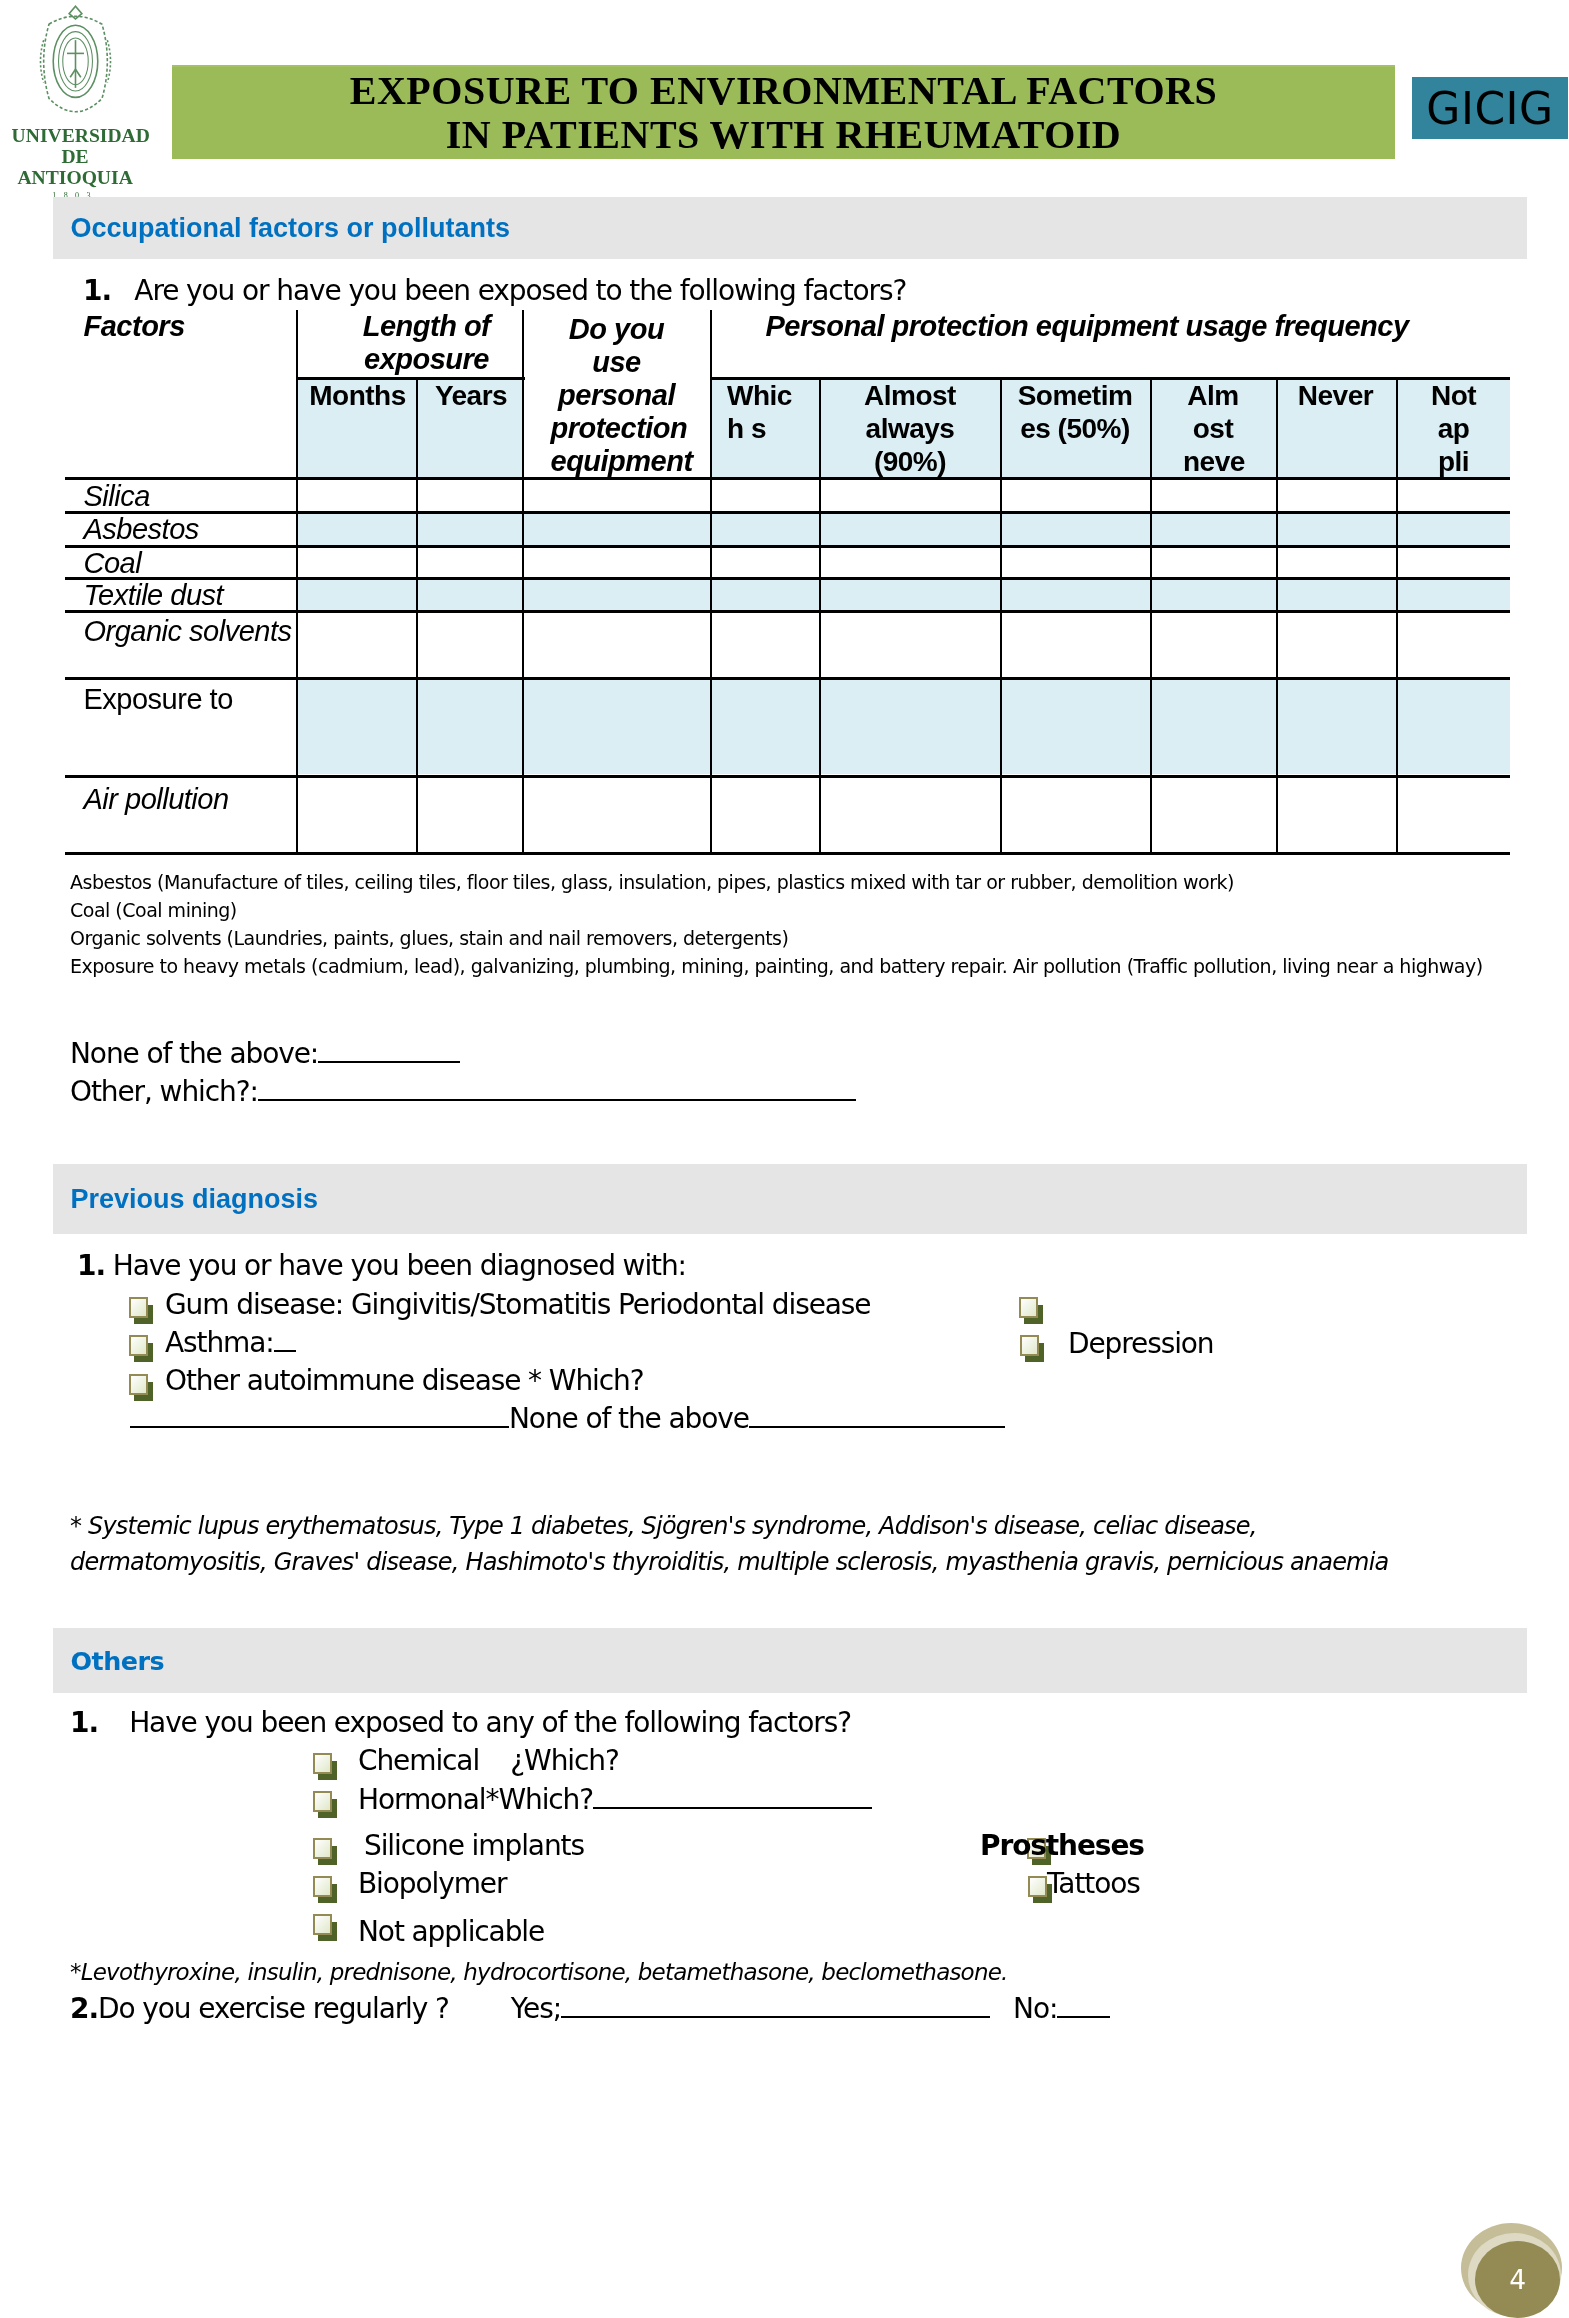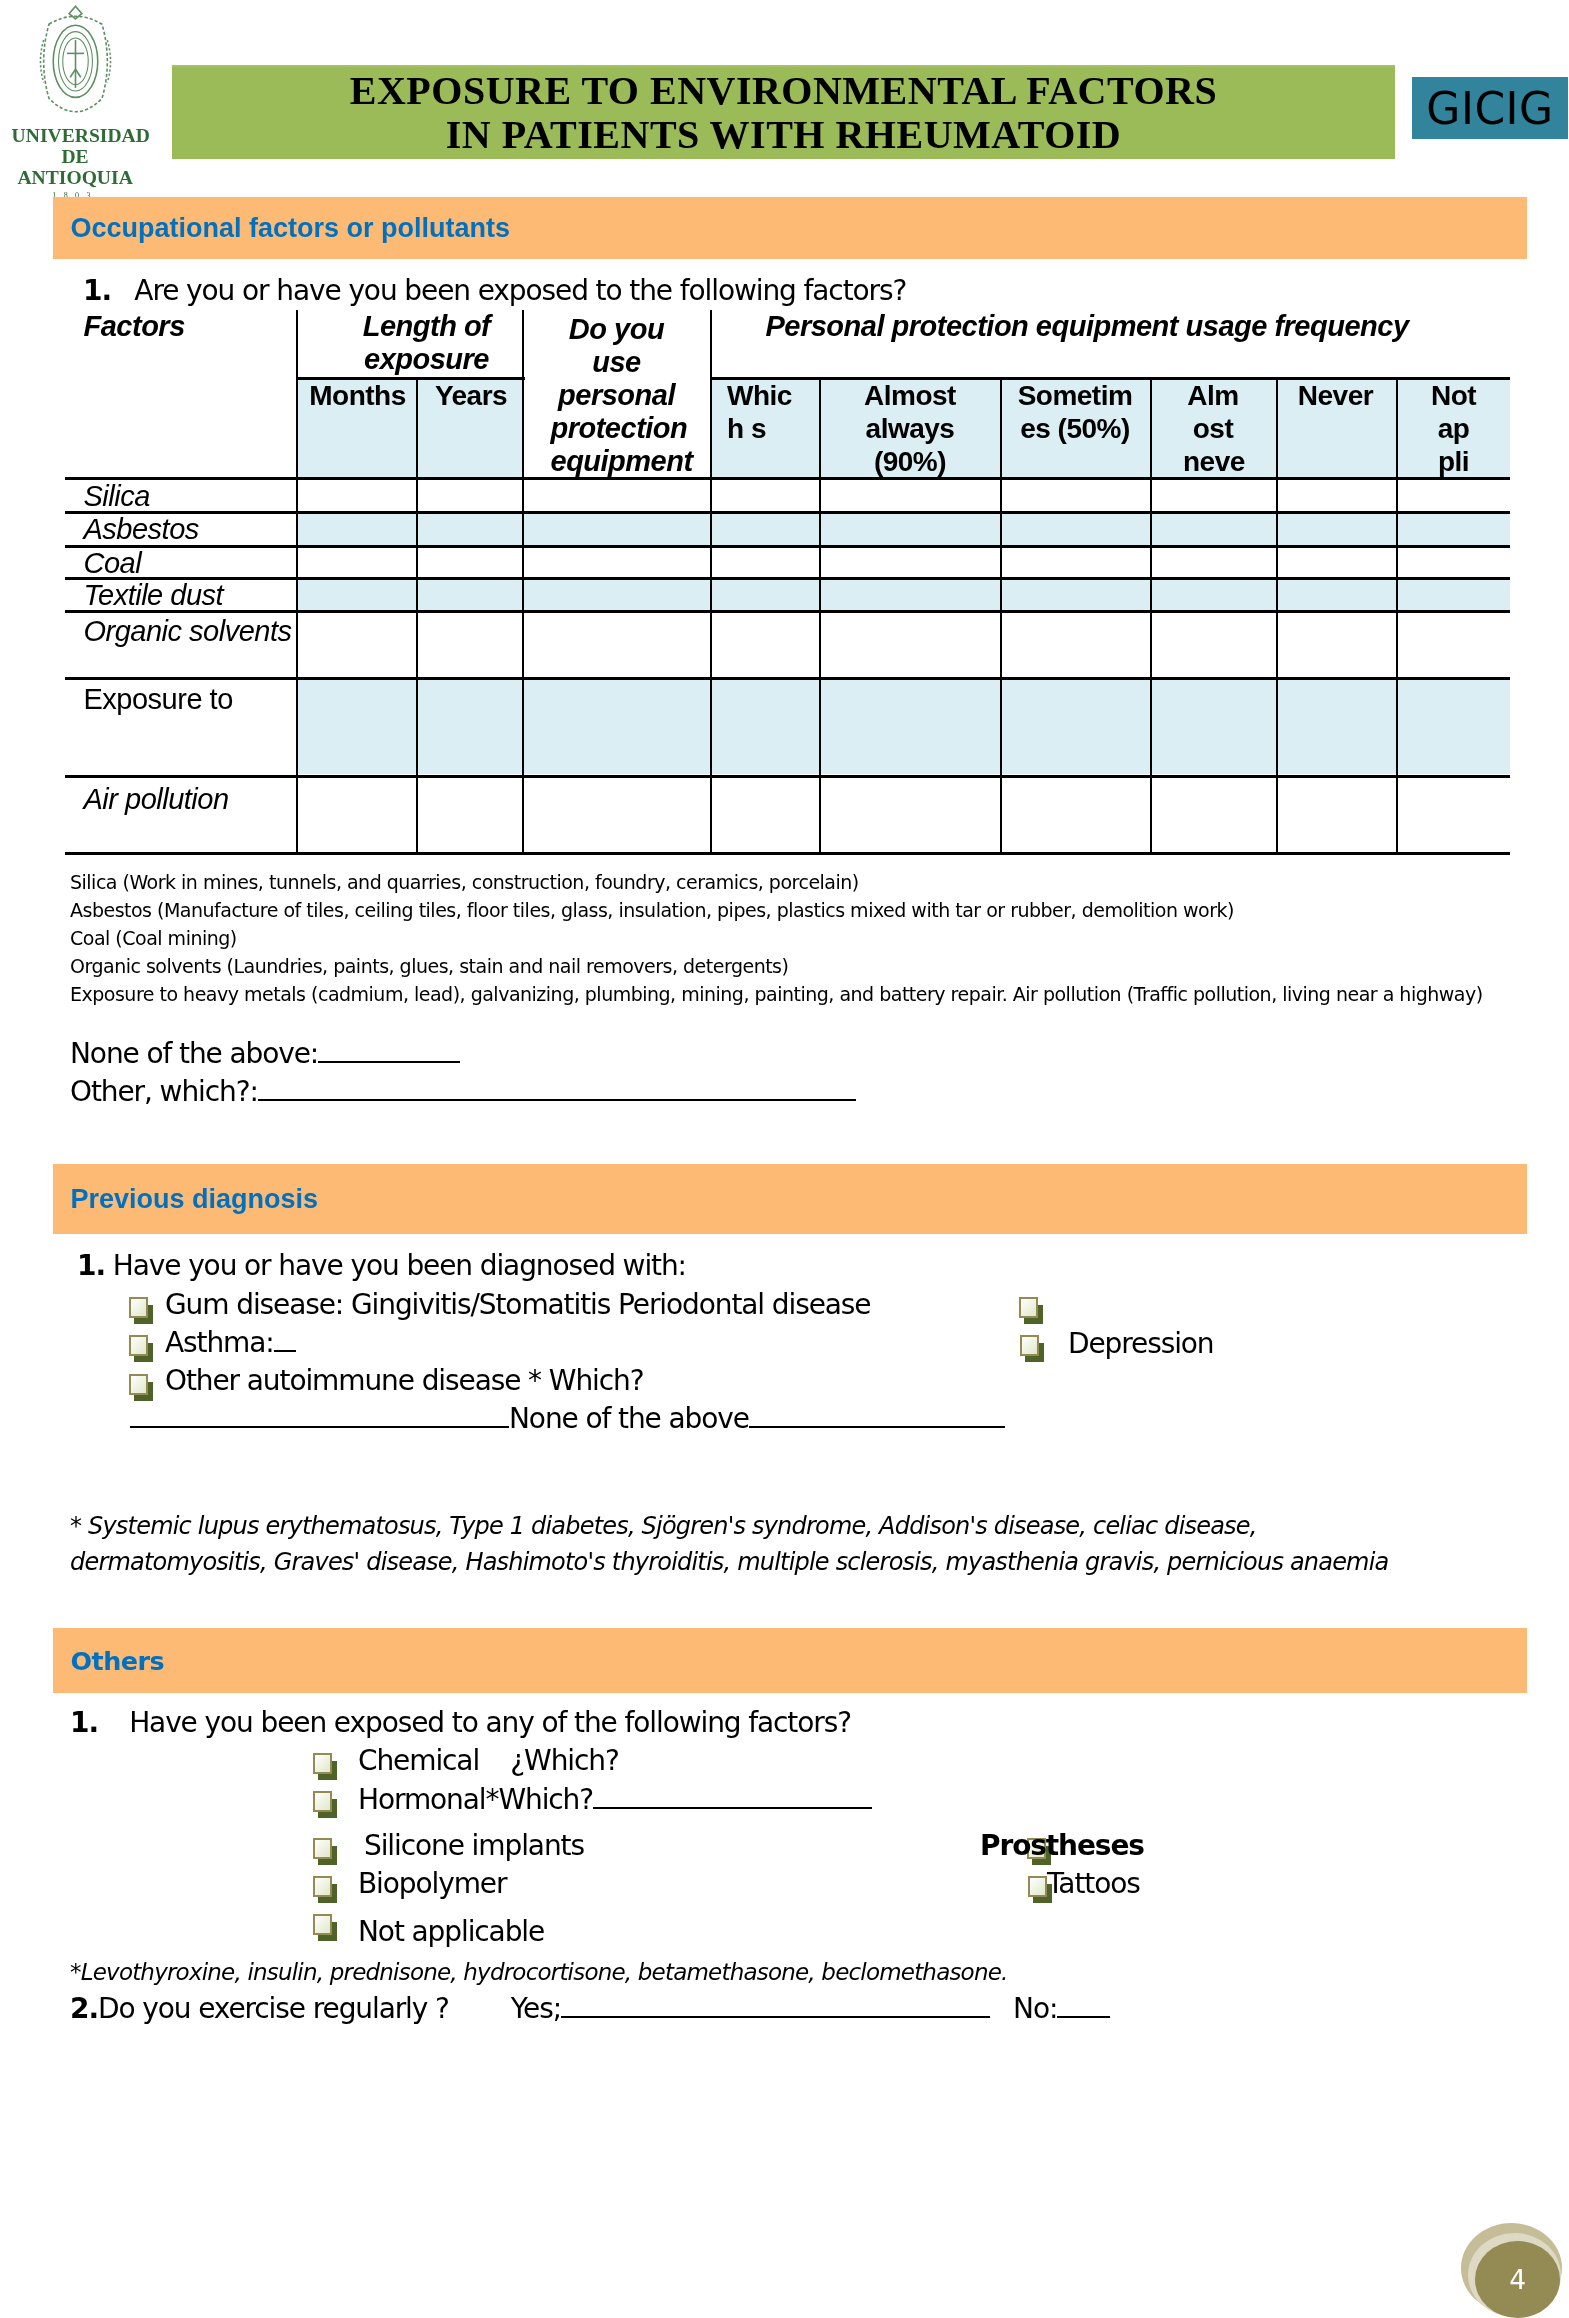--- a/index.html
+++ b/index.html
@@ -13,21 +13,21 @@
   .logo svg { display: block; margin: 0 auto; }
   .logo .uni { font-family: "Liberation Serif", serif; font-weight: bold; color: #2e6b35; font-size: 19.6px; line-height: 21px; letter-spacing: 0px; }
   .logo .year { font-family: "Liberation Serif", serif; color: #2e6b35; font-size: 8px; letter-spacing: 7.4px; margin-top: 3.2px; }
 
   .title-box { left: 172px; top: 65px; width: 1223px; height: 94px; background: #9bbb59; border-top: 2.1px solid #a4c264; display: flex; flex-direction: column; align-items: center; justify-content: center; }
   .title-box .line { font-family: "Liberation Serif", serif; font-weight: bold; font-size: 40px; line-height: 44px; color: #000000; letter-spacing: 0.5px; }
 
   .gicig { left: 1412px; top: 77px; width: 156px; height: 62px; background: #31849b; display: flex; align-items: center; justify-content: center; font-family: "DejaVu Sans", sans-serif; font-size: 44px; color: #000; letter-spacing: 0.5px; }
 
   
-  .section-bar { left: 53px; width: 1474px; background: #fdba74; display: flex; align-items: center; padding-left: 17.5px; }
+  .section-bar { left: 53px; width: 1474px; background: #e5e5e5; display: flex; align-items: center; padding-left: 17.5px; }
   .section-bar span { font-weight: bold; color: #0070c0; font-size: 27px; }
   .section-bar.others span { font-family: "DejaVu Sans", sans-serif; font-weight: bold; font-size: 25.4px; letter-spacing: -0.5px; }
 
   
   .q { font-family: "DejaVu Sans", sans-serif; font-size: 28px; line-height: 32px; letter-spacing: -1.1px; white-space: nowrap; }
   .q b { font-weight: bold; }
   .note { font-family: "DejaVu Sans", sans-serif; font-size: 19px; line-height: 28px; letter-spacing: -0.5px; white-space: nowrap; }
   .note-i { font-family: "DejaVu Sans", sans-serif; font-style: italic; font-size: 24px; line-height: 36px; letter-spacing: -0.8px; white-space: nowrap; }
   .blank { display: inline-block; border-bottom: 2.6px solid #000; vertical-align: baseline; height: 5.3px; }
 
@@ -140,21 +140,20 @@
   <div class="hline" style="left:0;top:267px;width:1445px;"></div>
   <div class="hline" style="left:0;top:300px;width:1445px;"></div>
   <div class="hline" style="left:0;top:367px;width:1445px;"></div>
   <div class="hline" style="left:0;top:465px;width:1445px;"></div>
   <div class="hline" style="left:0;top:542px;width:1445px;"></div>
 
   <div class="cell" style="left:233px;top:170px;width:1212px;height:370px;"></div>
 </div>
 
 <div class="abs" style="left:70px;top:868px;">
-  <div class="note">Silica (Work in mines, tunnels, and quarries, construction, foundry, ceramics, porcelain)</div>
   <div class="note">Asbestos (Manufacture of tiles, ceiling tiles, floor tiles, glass, insulation, pipes, plastics mixed with tar or rubber, demolition work)</div>
   <div class="note">Coal (Coal mining)</div>
   <div class="note">Organic solvents (Laundries, paints, glues, stain and nail removers, detergents)</div>
   <div class="note">Exposure to heavy metals (cadmium, lead), galvanizing, plumbing, mining, painting, and battery repair. Air pollution (Traffic pollution, living near a highway)</div>
 </div>
 
 <div class="abs q" style="left:70px;top:1038px;">
   <span>None of the above:</span><span class="blank" style="width:142px;"></span>
 </div>
 <div class="abs q" style="left:70px;top:1076px;">

